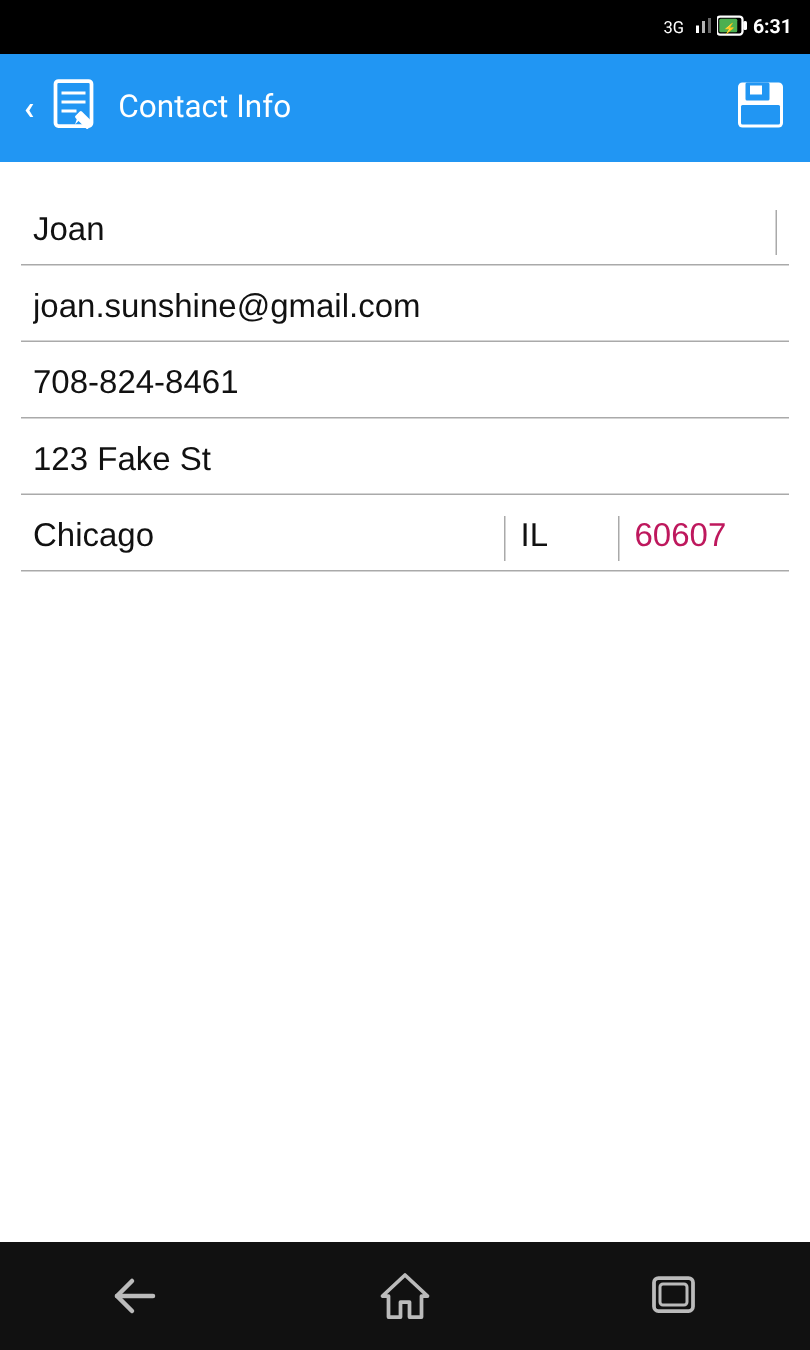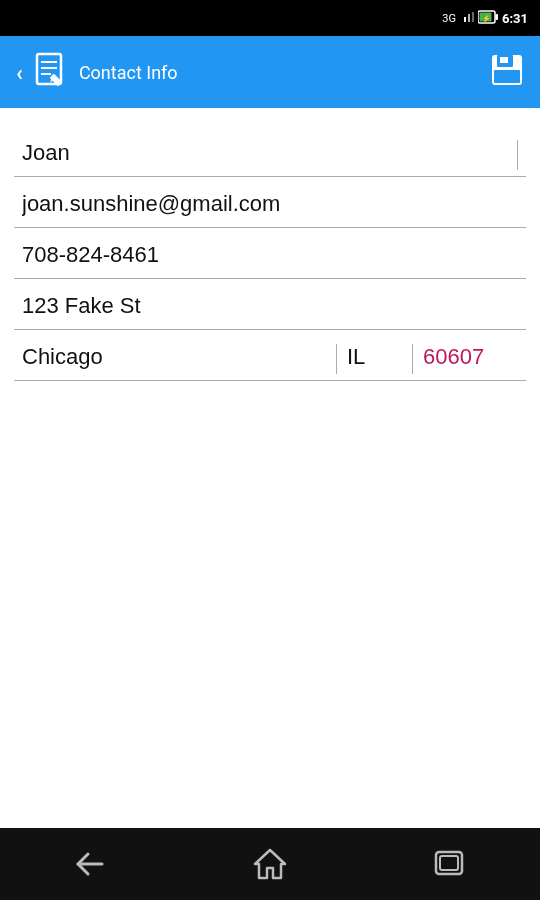--- a/index.html
+++ b/index.html
@@ -60,21 +60,21 @@
     }
 
     .back-icon {
       color: #fff;
       font-size: 22px;
       font-weight: bold;
     }
 
     .app-bar-title {
       color: #fff;
-      font-size: 18px;
+      font-size: 21px;
       font-weight: 400;
     }
 
     
     .content {
       padding: 18px 14px 0 14px;
       background: #fff;
     }
 
     .description {

